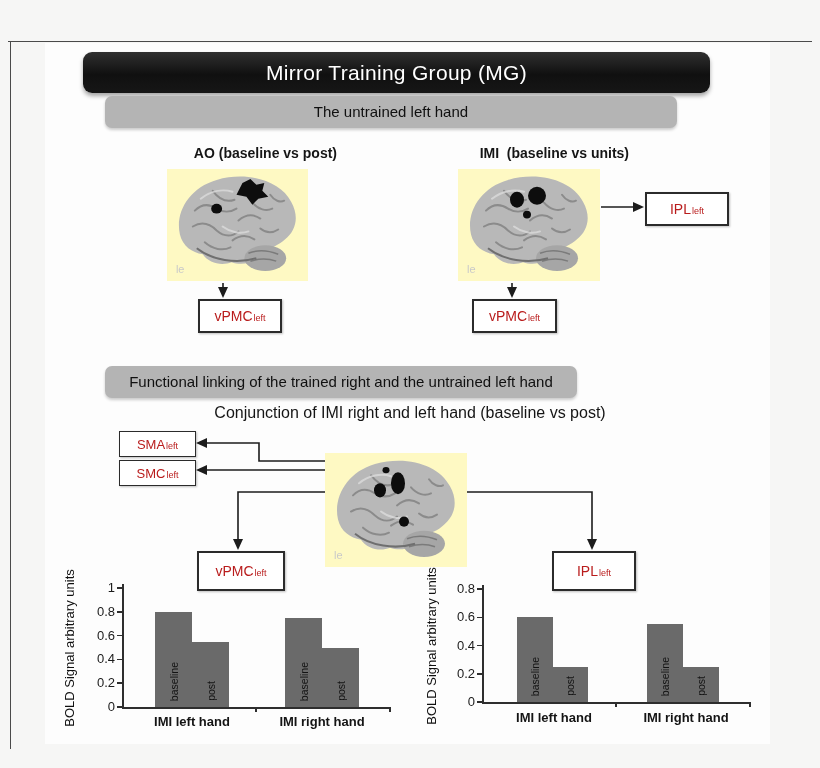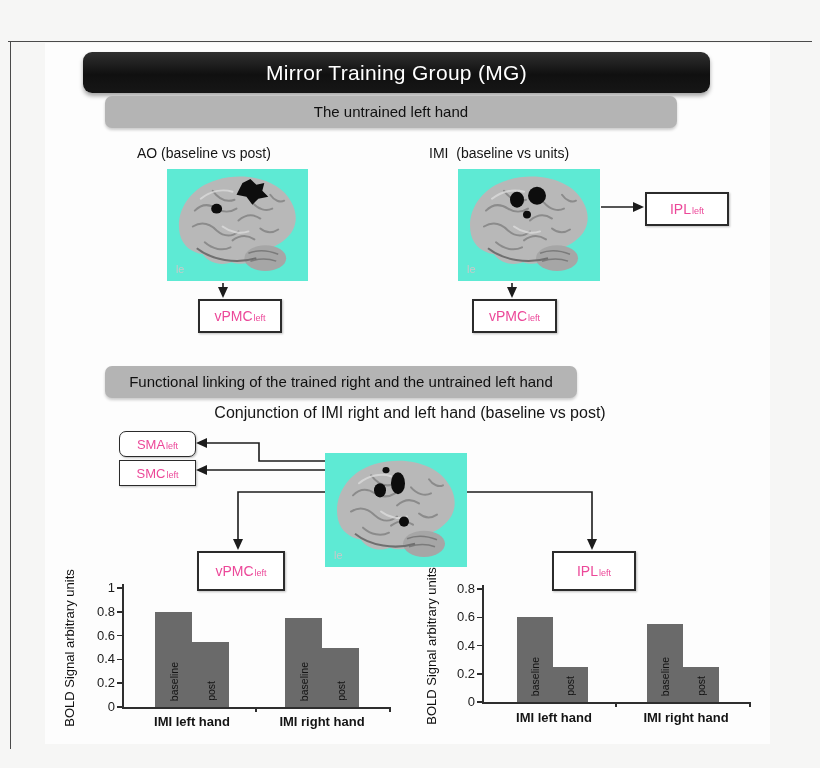--- a/index.html
+++ b/index.html
@@ -11,29 +11,29 @@
     background:linear-gradient(#303030,#101010 55%,#161616);
     border-radius:9px;color:#fff;text-align:center;
     font-size:21px;line-height:41px;letter-spacing:.3px;
     box-shadow:0 3px 4px rgba(0,0,0,.35);
   }
   .section-header{
     background:#b4b4b4;border-radius:7px;color:#101010;text-align:center;
     font-size:15px;line-height:32px;font-weight:500;
     box-shadow:0 2px 3px rgba(0,0,0,.2);
   }
-  .caption{font-size:14px;font-weight:400;color:#151515;text-align:left;white-space:pre;}
+  .caption{font-size:14px;font-weight:700;color:#151515;text-align:right;white-space:pre;}
   .subtitle{font-size:16px;font-weight:500;color:#151515;text-align:center;}
   .node-box{
     background:#fff;border:2px solid #2b2b2b;display:flex;align-items:center;justify-content:center;
-    font-size:14px;color:#ec4899;box-shadow:1px 1px 2px rgba(0,0,0,.25);
+    font-size:14px;color:#b91c1c;box-shadow:1px 1px 2px rgba(0,0,0,.25);
   }
   .node-box.small{font-size:13px;border-width:1.8px;}
   .node-box sub{font-size:9px;line-height:1;margin-left:1px;transform:translateY(2px);}
-  .brain{background:#5eead4;}
+  .brain{background:#fef9c3;}
   .brain svg{display:block;width:100%;height:100%;}
   #arrows{pointer-events:none;}
   #chart-layer span{white-space:nowrap;}
 </style>
 </head>
 <body>
 
 <div class="abs frame-line" style="left:8px;top:41px;width:804px;height:1.4px;"></div>
 <div class="abs frame-line" style="left:10px;top:41px;width:1.4px;height:708px;"></div>
 <div class="abs figure-panel" style="left:45px;top:43px;width:725px;height:701px;"></div>
@@ -145,21 +145,21 @@
 <div class="abs node-box" style="left:472px;top:299px;width:81px;height:30px;">
   <span>vPMC</span>
     <sub>left</sub>
 </div>
 
 <div class="abs section-header" style="left:105px;top:366px;width:472px;height:32px;">
   <span>Functional linking of the trained right and the untrained left hand</span>
 </div>
 <div class="abs subtitle" style="left:100px;top:404px;width:620px;">Conjunction of IMI right and left hand (baseline vs post)</div>
 
-<div class="abs node-box small" style="left:119px;top:431px;width:75px;height:24px;border-radius:7px;">
+<div class="abs node-box small" style="left:119px;top:431px;width:75px;height:24px;">
   <span>SMA</span>
     <sub>left</sub>
 </div>
 <div class="abs node-box small" style="left:119px;top:460px;width:75px;height:24px;">
   <span>SMC</span>
     <sub>left</sub>
 </div>
 
 <div class="abs brain" style="left:325px;top:453px;width:142px;height:114px;">
   <svg viewBox="0 0 142 113" preserveAspectRatio="none">

